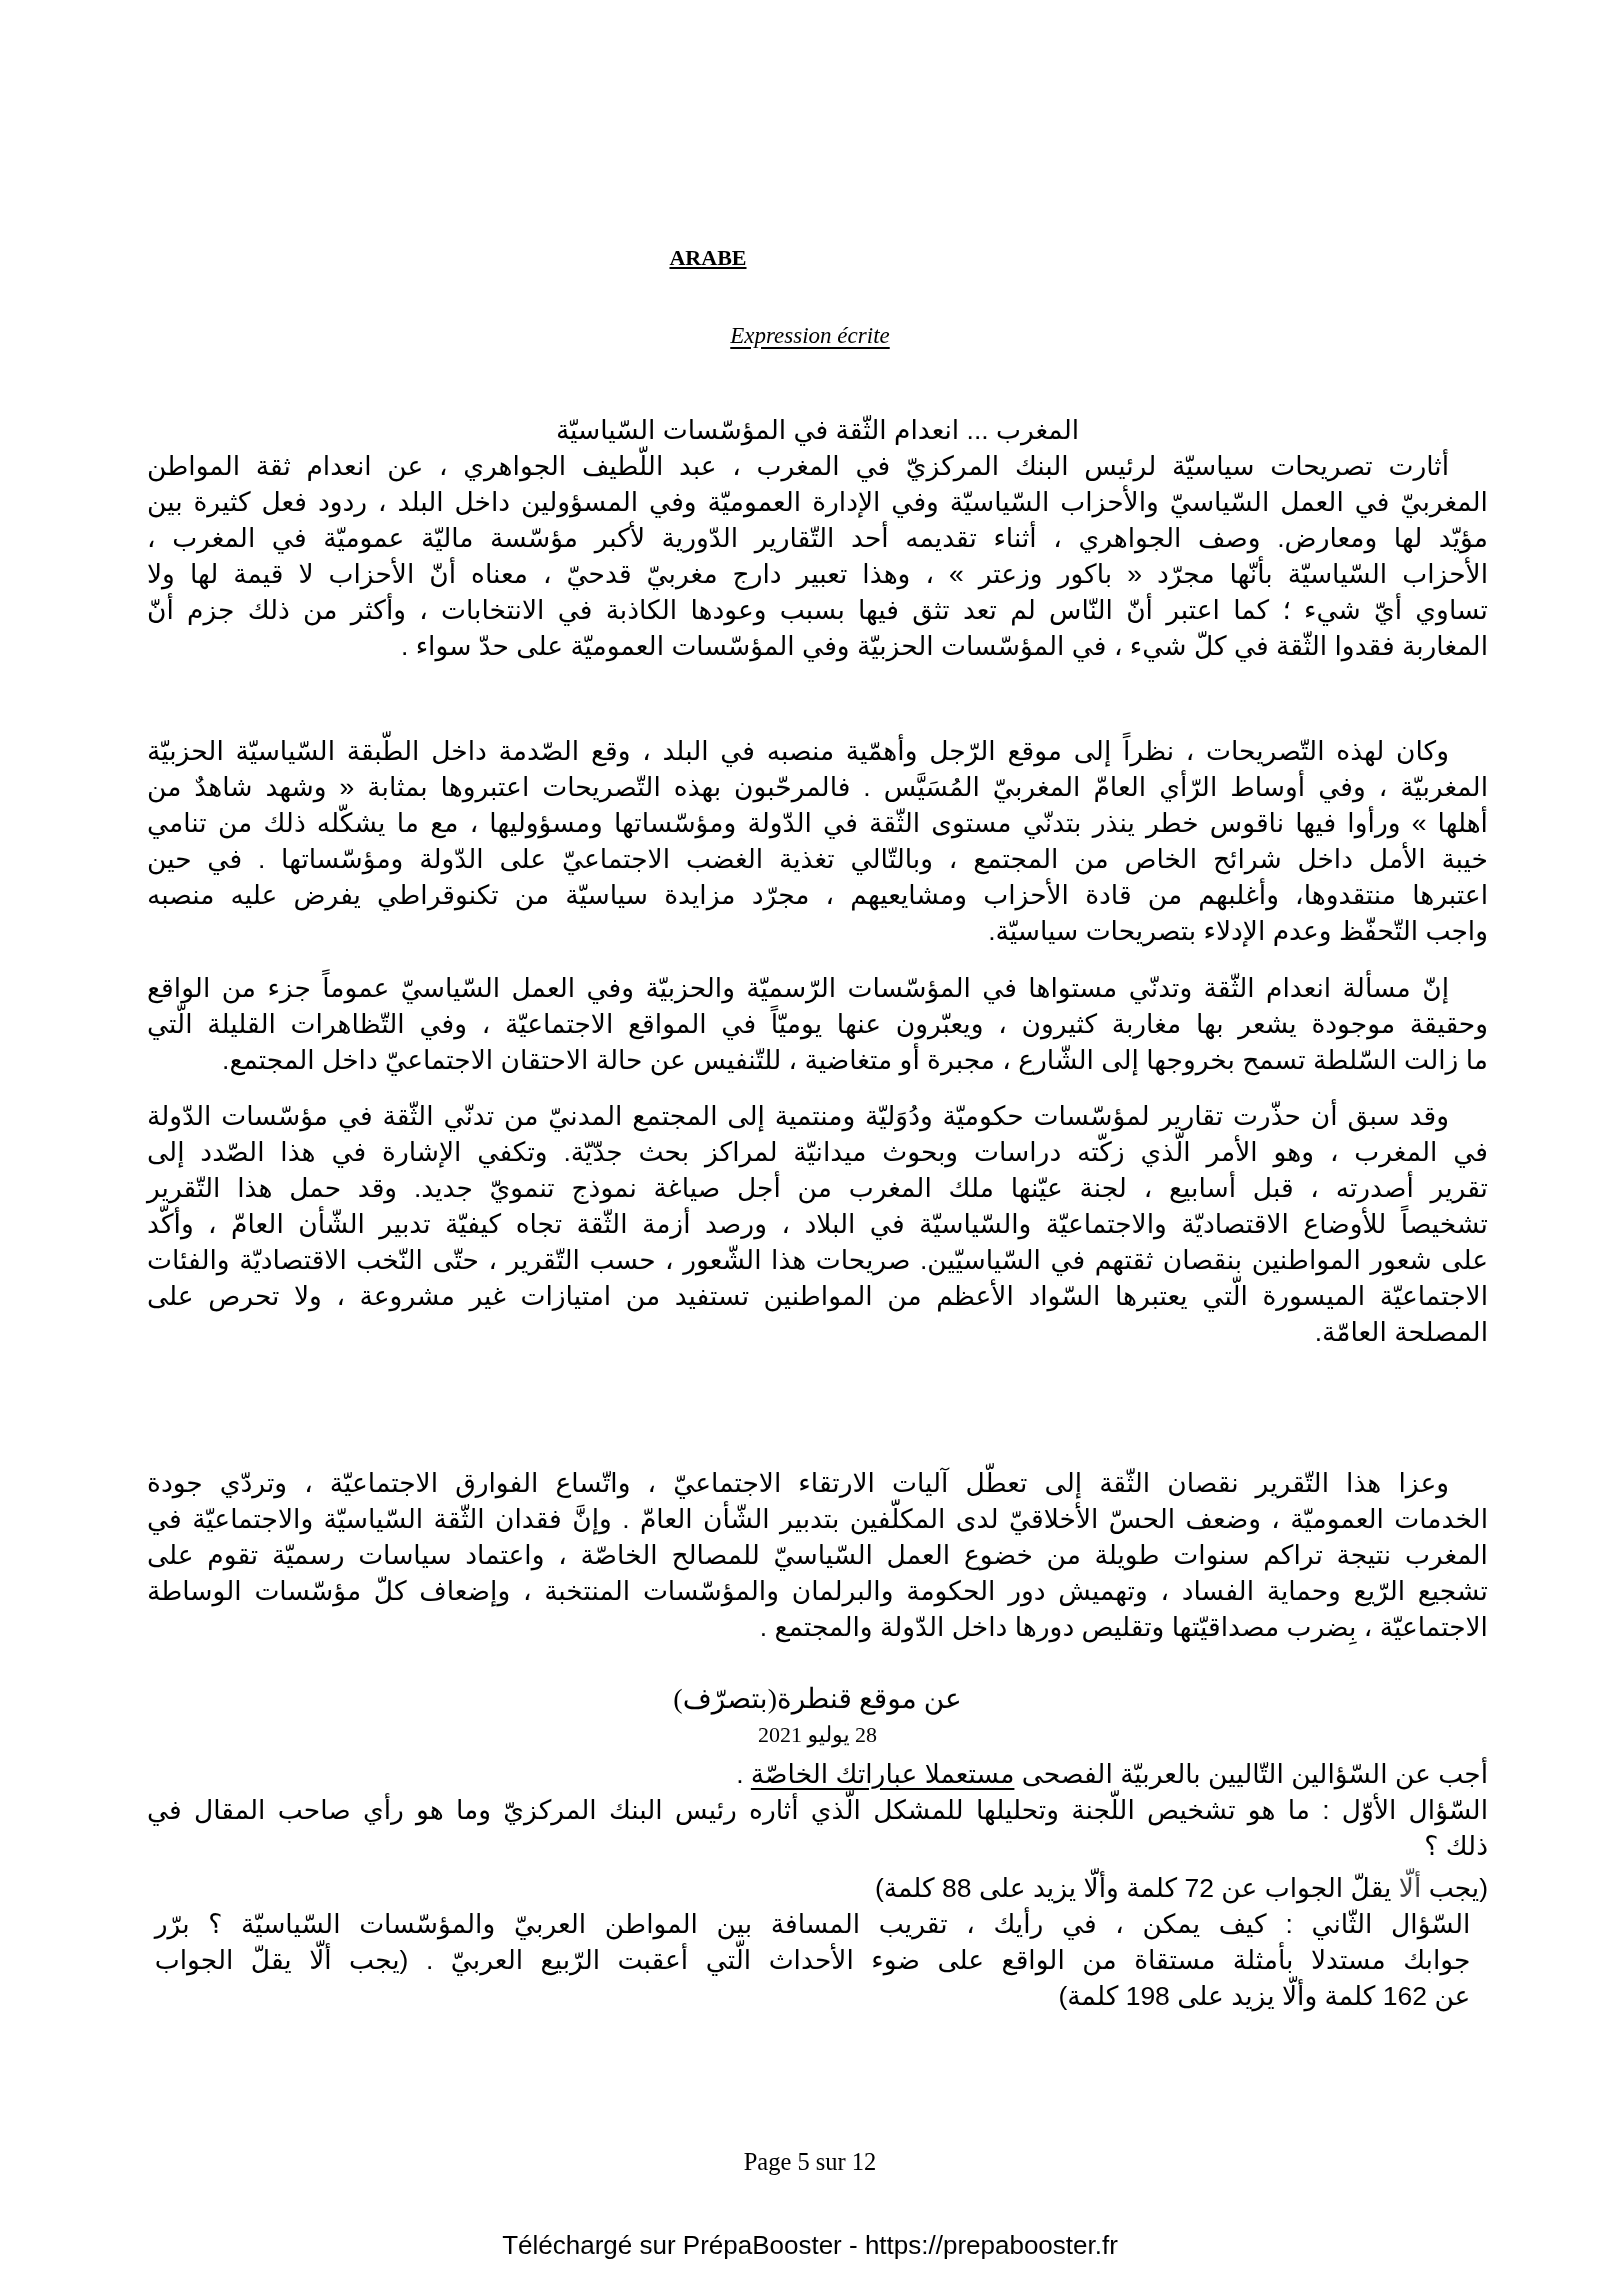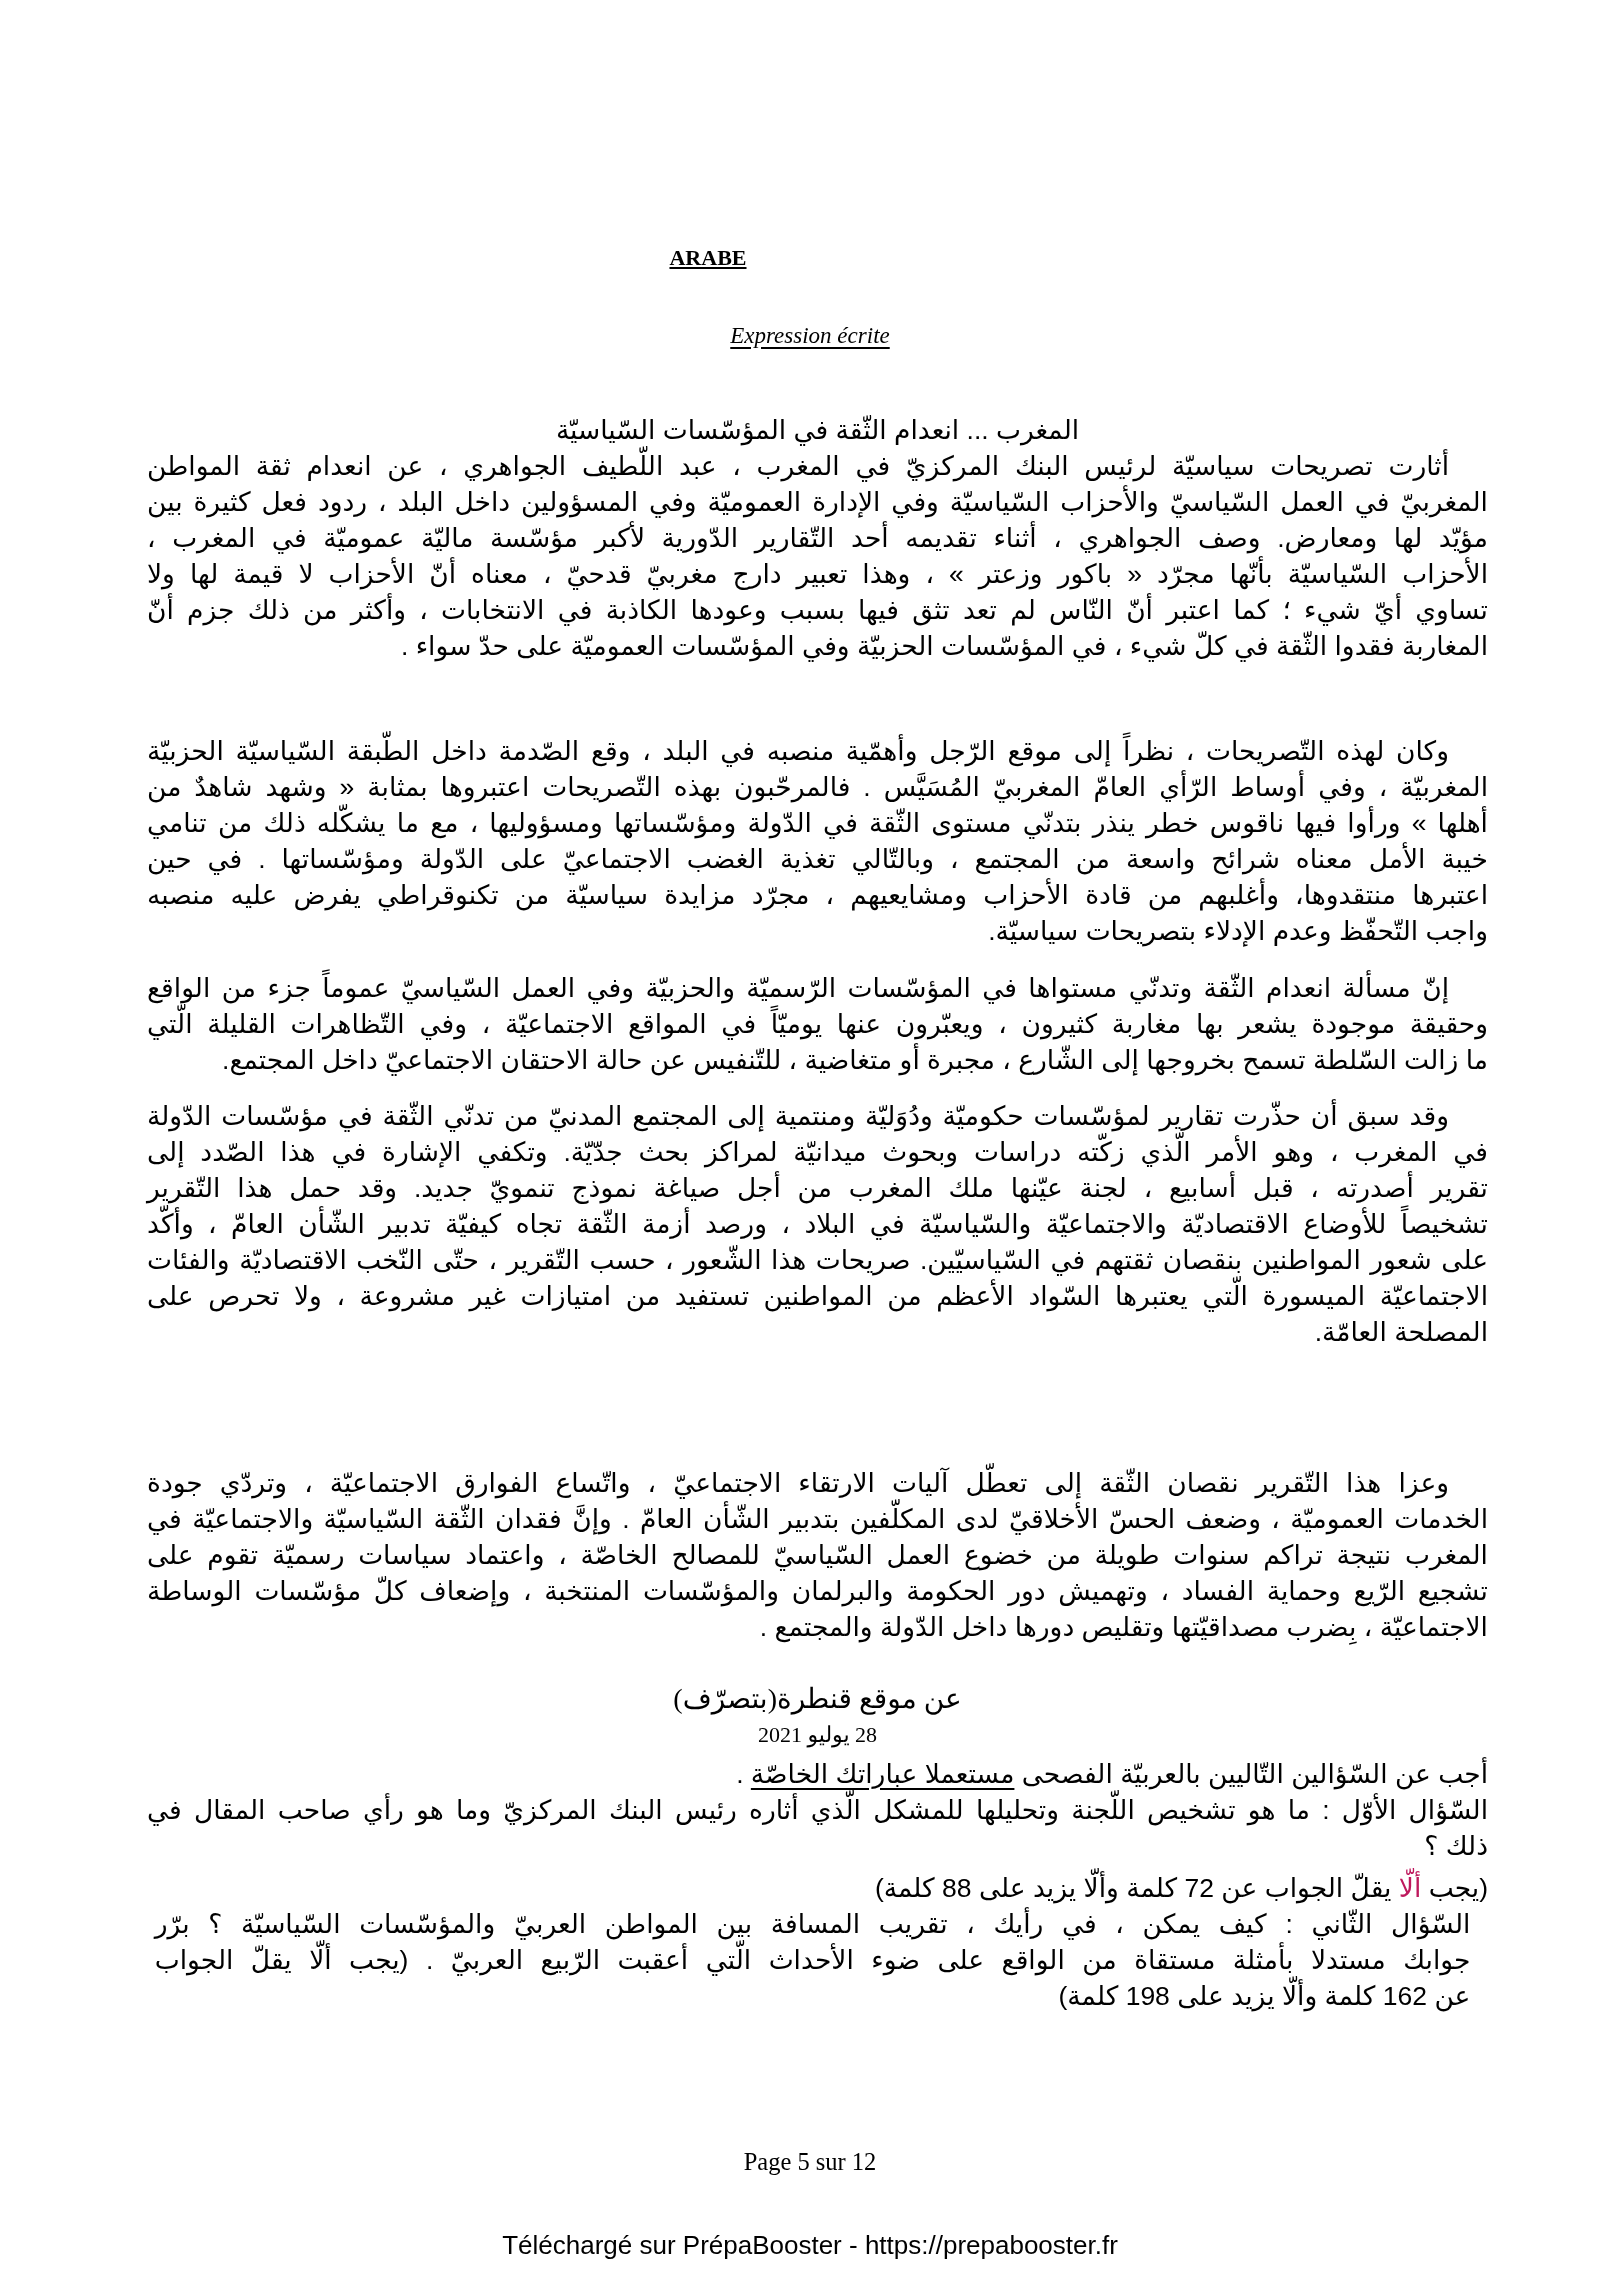--- a/index.html
+++ b/index.html
@@ -19,21 +19,21 @@
     font-size: 26.5px; direction: rtl; unicode-bidi: embed;
   }
   .block { position: absolute; left: 147px; width: 1341px; }
   .line { height: 36px; line-height: 36px; white-space: nowrap; text-align: justify; text-align-last: justify; }
   .line.last { text-align-last: right; }
   .line.indent { padding-right: 39px; }
   .article-title { position: absolute; left: 147px; width: 1341px; top: 412px; height: 36px; line-height: 36px; text-align: center; }
   .source { position: absolute; left: 147px; width: 1341px; top: 1681px; line-height: 36px; text-align: center; font-family: "Liberation Serif", serif; font-size: 28px; direction: rtl; }
   .date { position: absolute; left: 147px; width: 1341px; top: 1717px; line-height: 36px; text-align: center; font-family: "Liberation Serif", serif; font-size: 22px; direction: rtl; }
   .u { text-decoration: underline; text-underline-offset: 4.9px; }
-  .blue { color: #be185d; }
+  .blue { color: #404040; }
   .page-num {
     position: absolute; top: 2148px; left: 0; width: 1620px; text-align: center;
     font-family: "Liberation Serif", serif; font-size: 24.5px;
   }
   .footer {
     position: absolute; top: 2230px; left: 0; width: 1620px; text-align: center;
     font-family: "Liberation Sans", sans-serif; font-size: 26px;
   }
 </style>
 </head>
@@ -52,21 +52,21 @@
     <div class="line">مؤيّد لها ومعارض. وصف الجواهري ، أثناء تقديمه أحد التّقارير الدّورية لأكبر مؤسّسة ماليّة عموميّة في المغرب ،</div>
     <div class="line">الأحزاب السّياسيّة بأنّها مجرّد « باكور وزعتر » ، وهذا تعبير دارج مغربيّ قدحيّ ، معناه أنّ الأحزاب لا قيمة لها ولا</div>
     <div class="line">تساوي أيّ شيء ؛ كما اعتبر أنّ النّاس لم تعد تثق فيها بسبب وعودها الكاذبة في الانتخابات ، وأكثر من ذلك جزم أنّ</div>
     <div class="line last">المغاربة فقدوا الثّقة في كلّ شيء ، في المؤسّسات الحزبيّة وفي المؤسّسات العموميّة على حدّ سواء .</div>
   </div>
 
   <div class="ar block" style="top:733px;">
     <div class="line indent">وكان لهذه التّصريحات ، نظراً إلى موقع الرّجل وأهمّية منصبه في البلد ، وقع الصّدمة داخل الطّبقة السّياسيّة الحزبيّة</div>
     <div class="line">المغربيّة ، وفي أوساط الرّأي العامّ المغربيّ المُسَيَّس . فالمرحّبون بهذه التّصريحات اعتبروها بمثابة « وشهد شاهدٌ من</div>
     <div class="line">أهلها » ورأوا فيها ناقوس خطر ينذر بتدنّي مستوى الثّقة في الدّولة ومؤسّساتها ومسؤوليها ، مع ما يشكّله ذلك من تنامي</div>
-    <div class="line">خيبة الأمل معناه شرائح واسعة من المجتمع ، وبالتّالي تغذية الغضب الاجتماعيّ على الدّولة ومؤسّساتها . في حين</div>
+    <div class="line">خيبة الأمل داخل شرائح الخاص من المجتمع ، وبالتّالي تغذية الغضب الاجتماعيّ على الدّولة ومؤسّساتها . في حين</div>
     <div class="line">اعتبرها منتقدوها، وأغلبهم من قادة الأحزاب ومشايعيهم ، مجرّد مزايدة سياسيّة من تكنوقراطي يفرض عليه منصبه</div>
     <div class="line last">واجب التّحفّظ وعدم الإدلاء بتصريحات سياسيّة.</div>
   </div>
 
   <div class="ar block" style="top:970px;">
     <div class="line indent">إنّ مسألة انعدام الثّقة وتدنّي مستواها في المؤسّسات الرّسميّة والحزبيّة وفي العمل السّياسيّ عموماً جزء من الواقع</div>
     <div class="line">وحقيقة موجودة يشعر بها مغاربة كثيرون ، ويعبّرون عنها يوميّاً في المواقع الاجتماعيّة ، وفي التّظاهرات القليلة الّتي</div>
     <div class="line last">ما زالت السّلطة تسمح بخروجها إلى الشّارع ، مجبرة أو متغاضية ، للتّنفيس عن حالة الاحتقان الاجتماعيّ داخل المجتمع.</div>
   </div>
 

